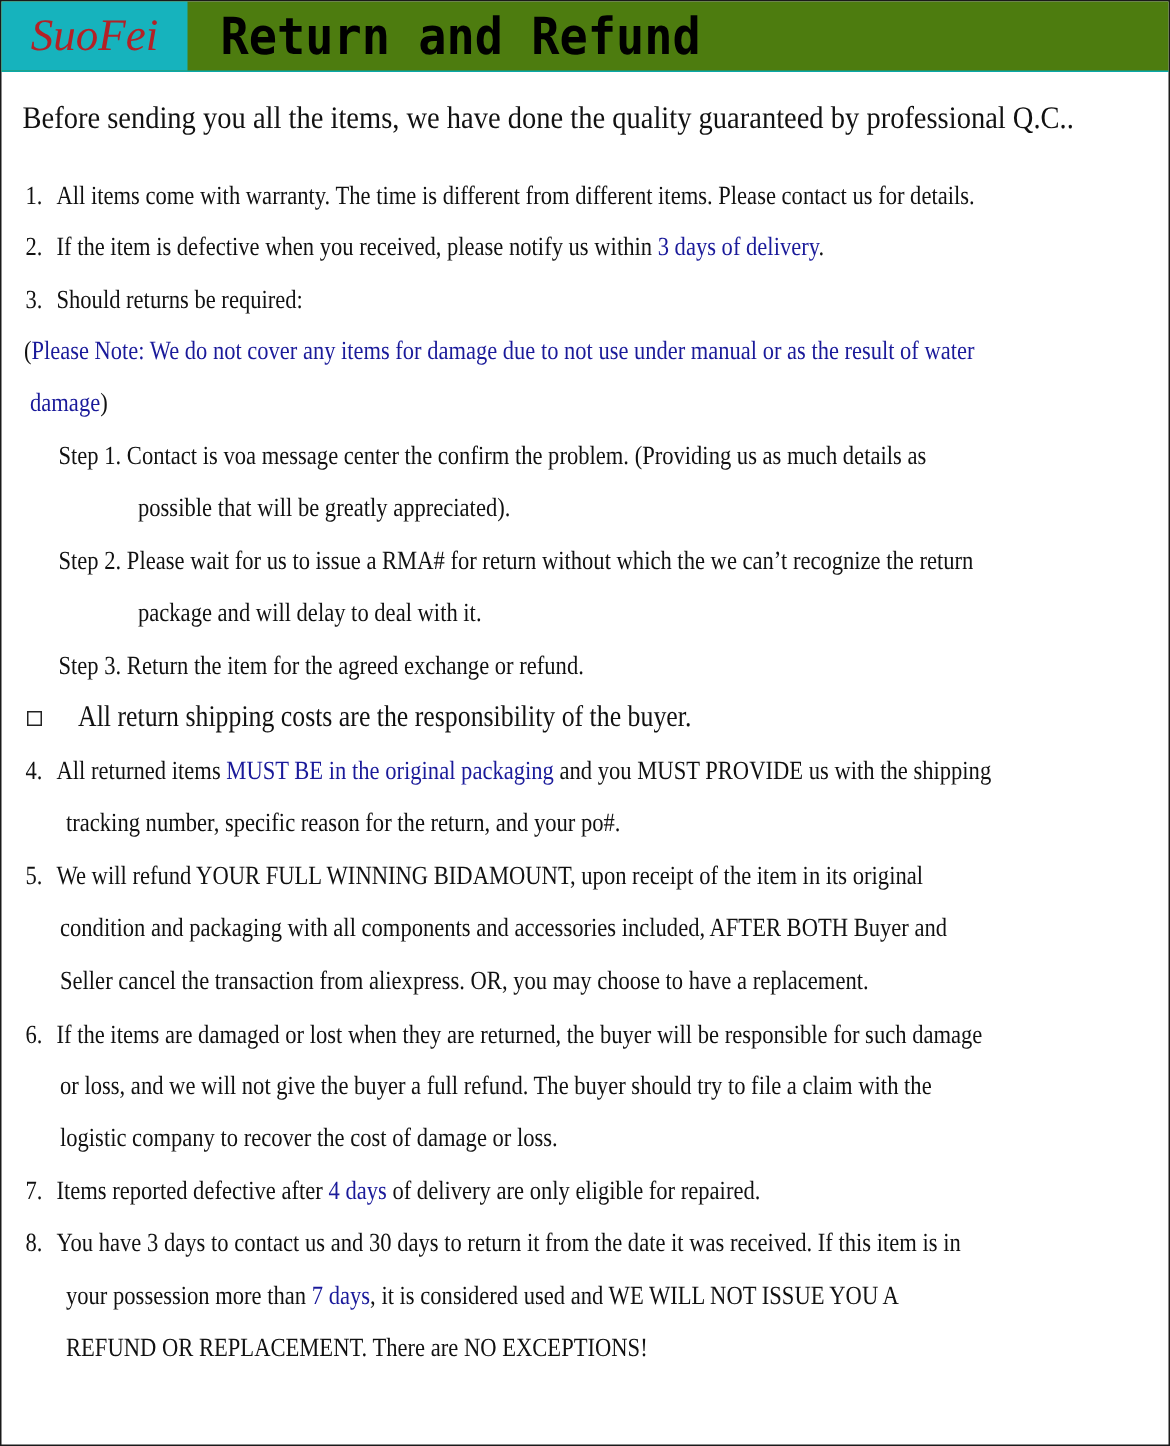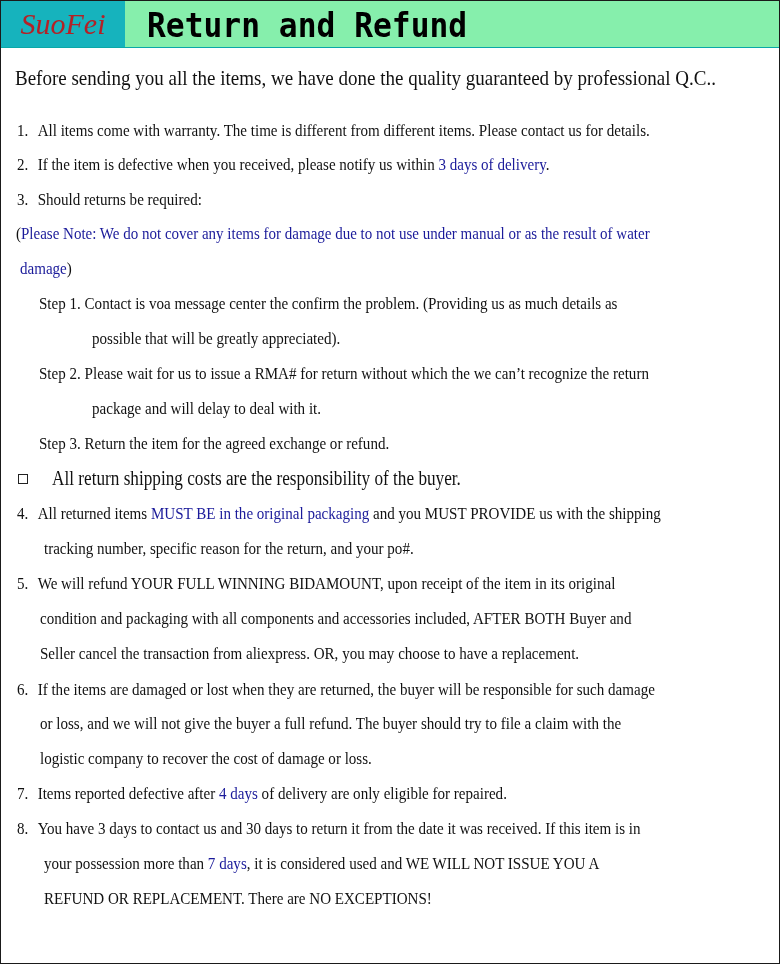--- a/index.html
+++ b/index.html
@@ -23,21 +23,21 @@
       height: 962px;
       border: 1px solid #1a1a1a;
       background: #ffffff;
     }
     .header {
       position: absolute;
       left: 0;
       top: 0;
       width: 778px;
       height: 46px;
-      background: #86efac;
+      background: #4d7c0f;
       border-bottom: 1px solid #0aa8a8;
     }
     .brand {
       position: absolute;
       left: 0;
       top: 0;
       width: 124px;
       height: 46px;
       background: #16b3bd;
       display: flex;

